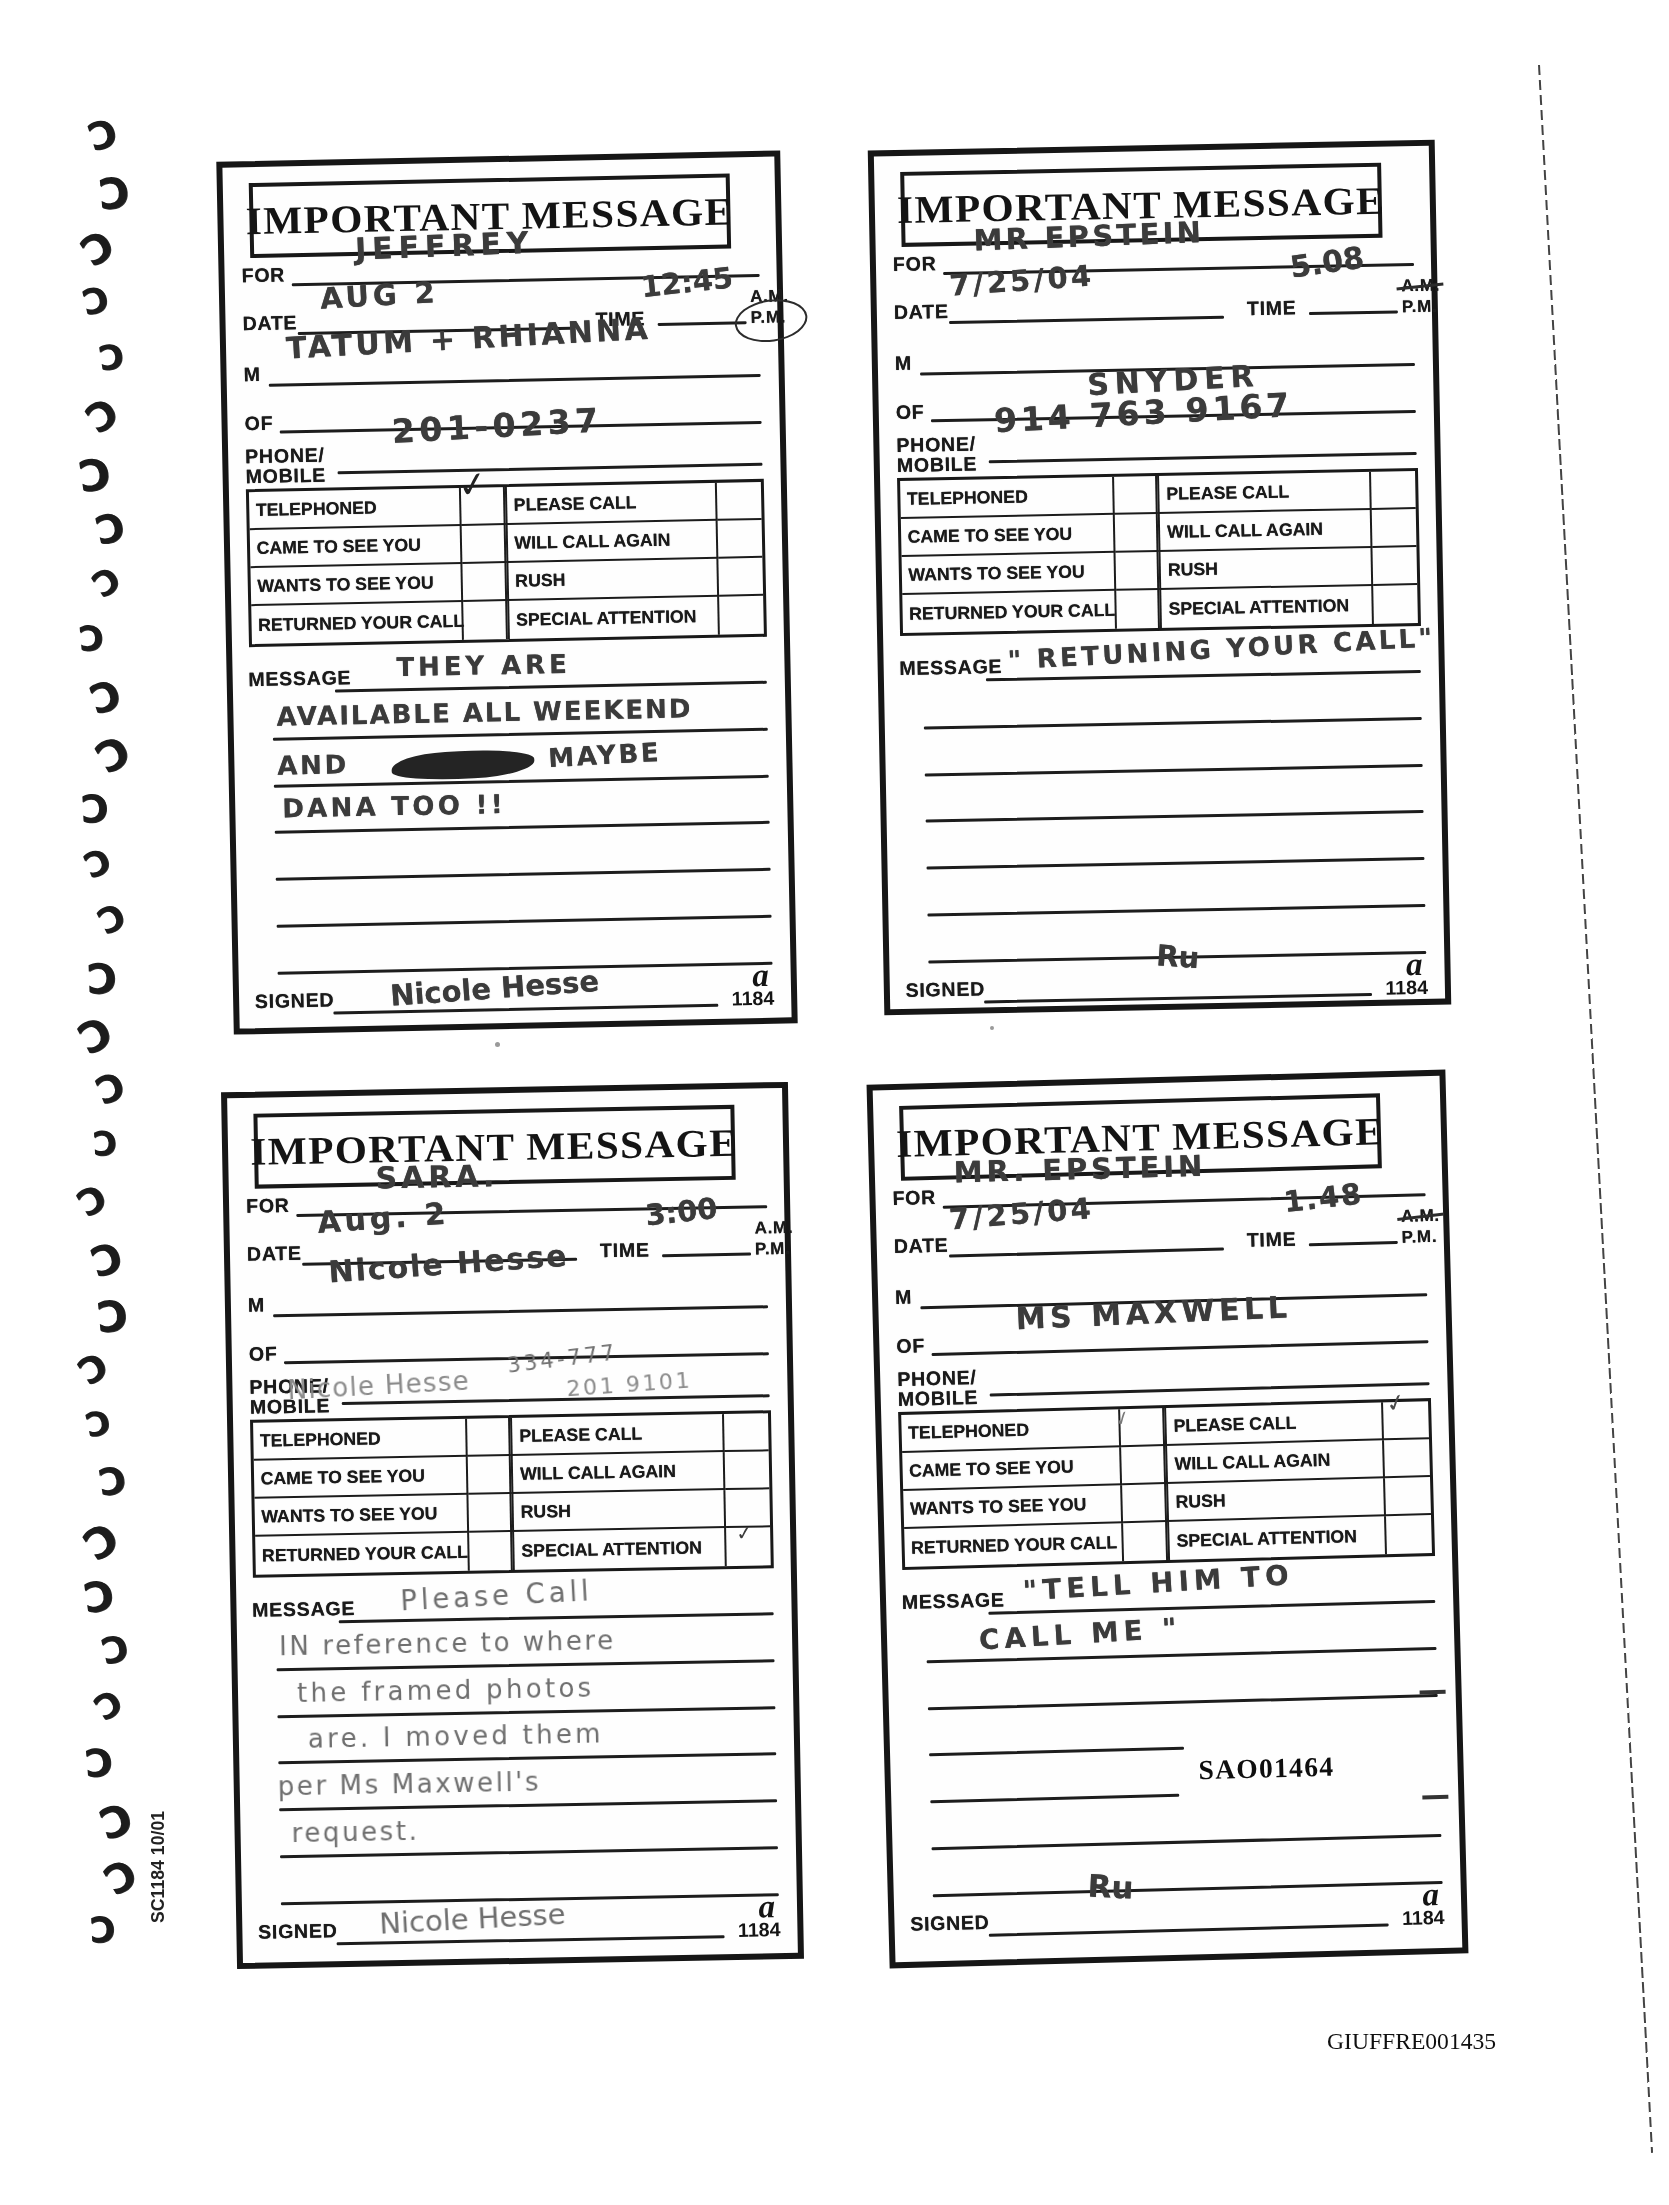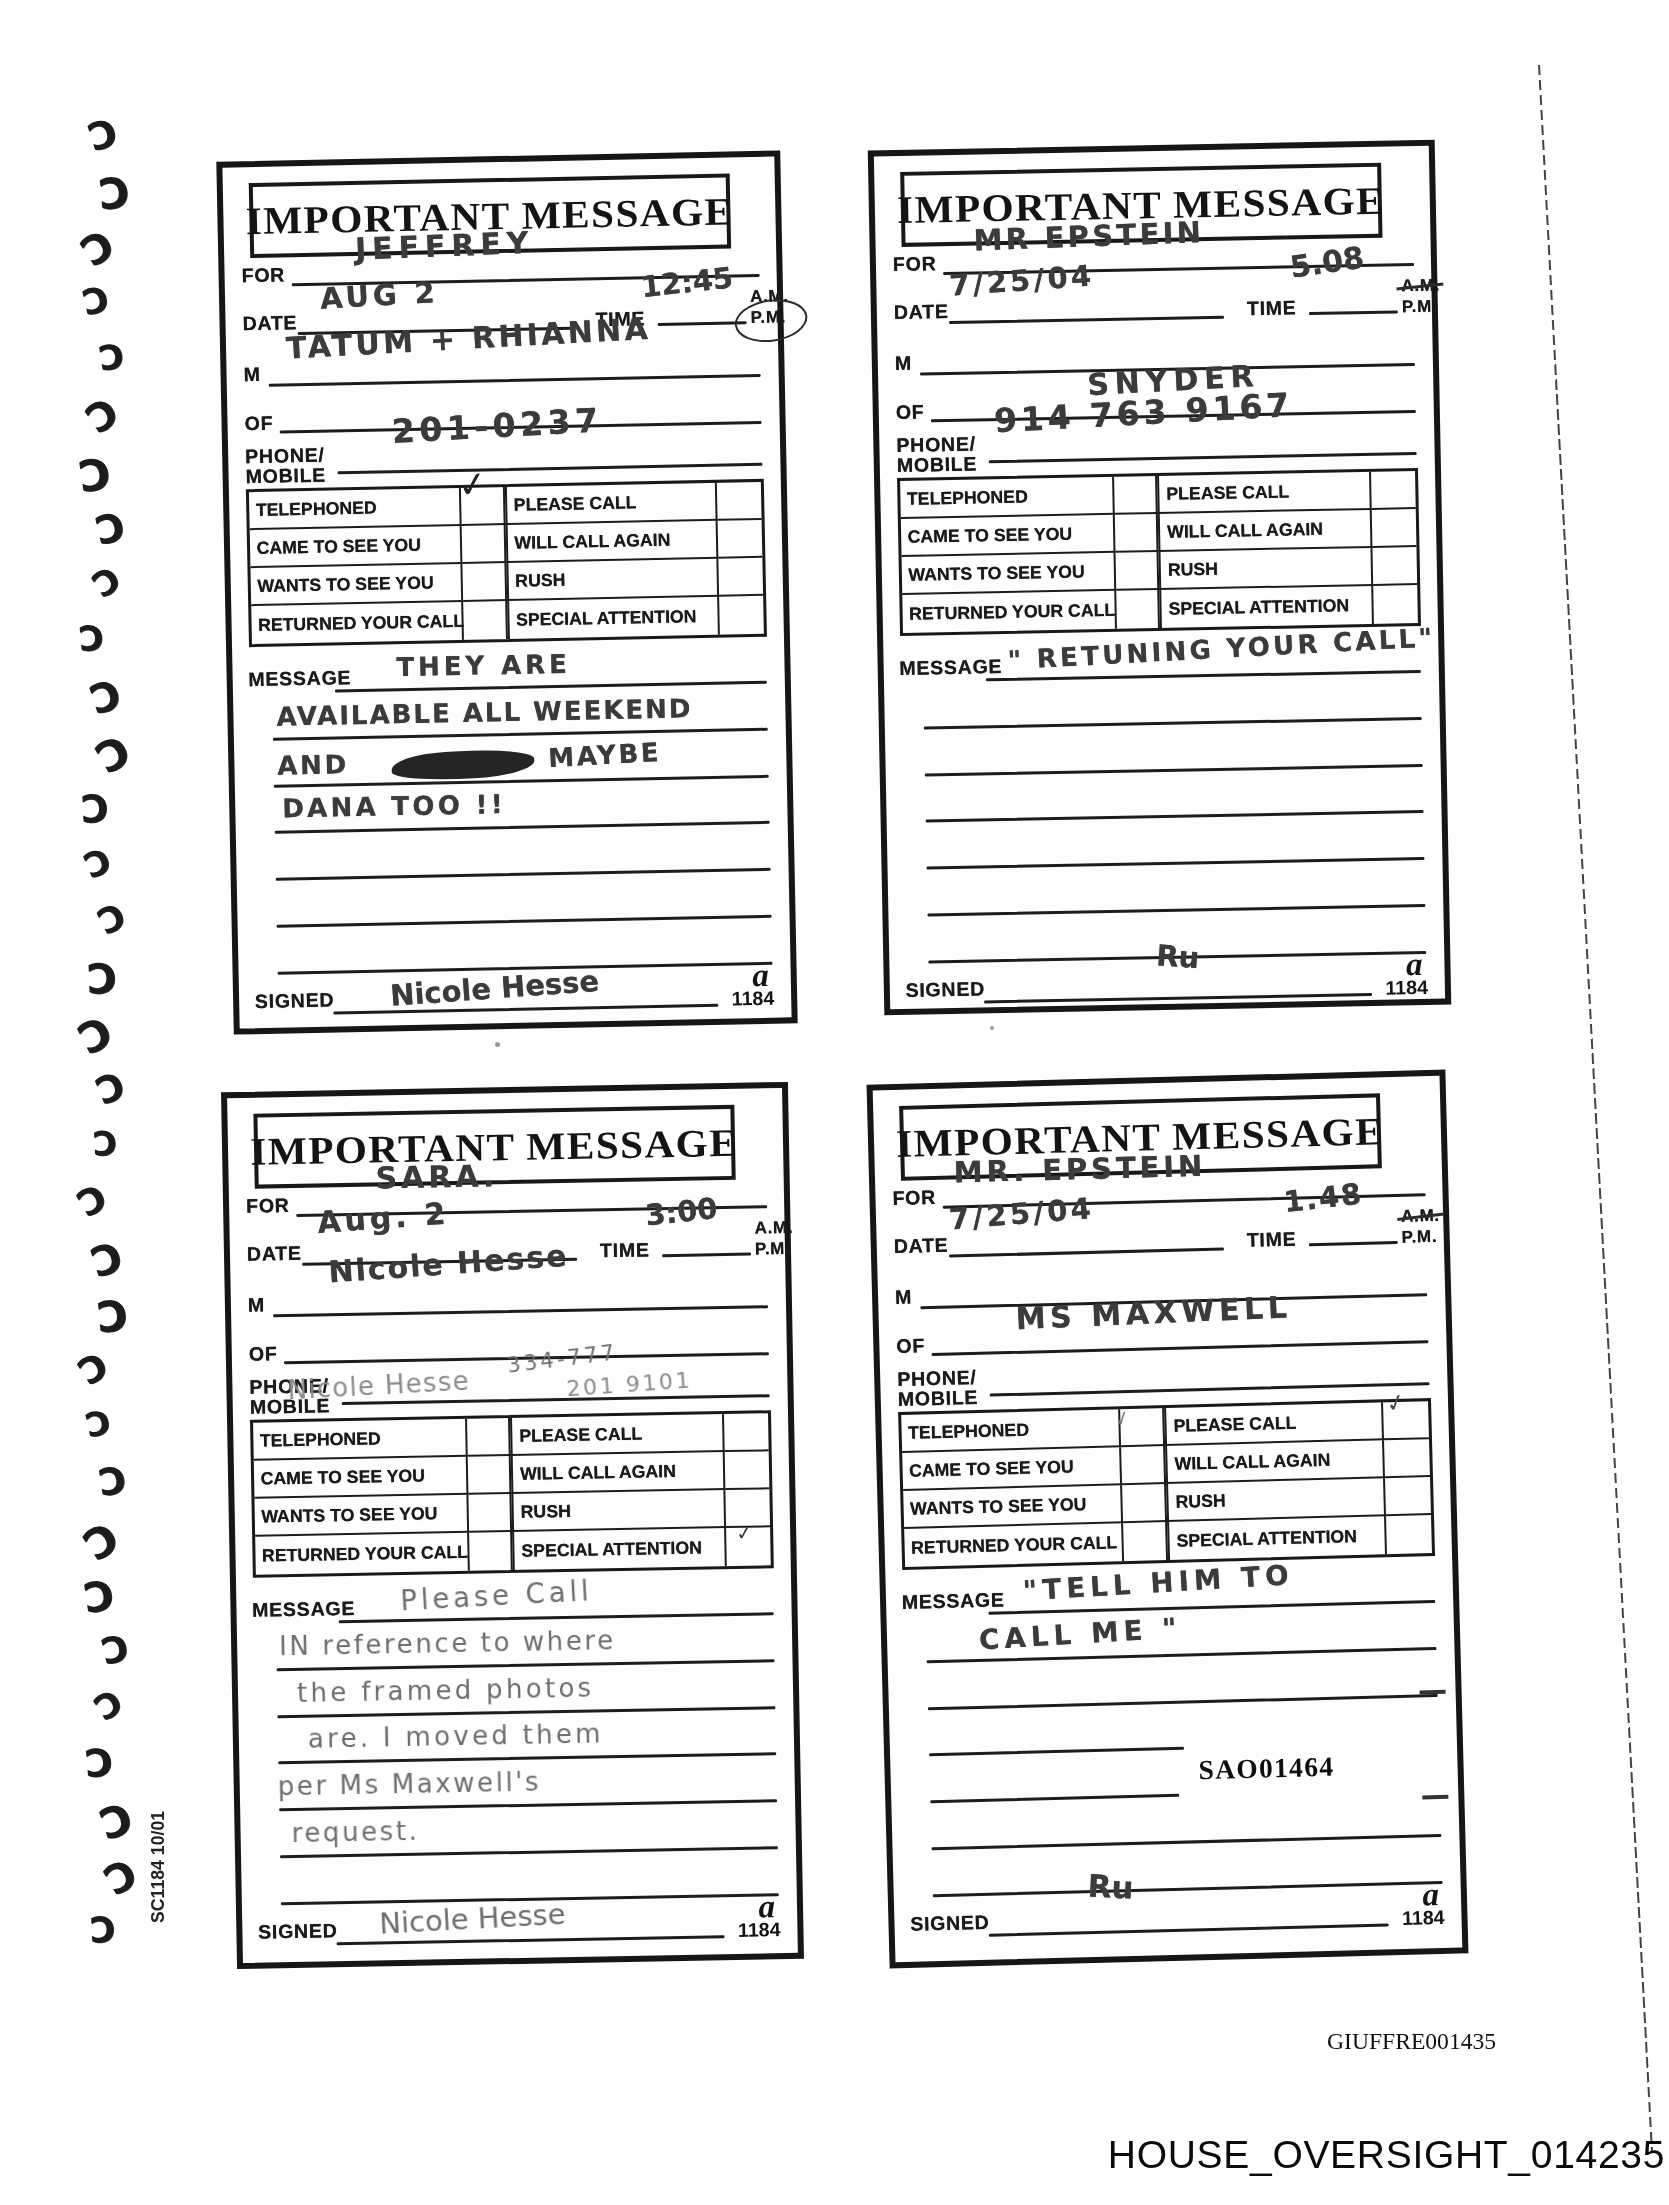--- a/index.html
+++ b/index.html
@@ -361,15 +361,14 @@
     <div class="dash" style="right:10.5px;top:719px;width:26px"></div>
     <span class="f-label sgn-lab">SIGNED</span>
     <div class="u sgn-line"></div>
     <span class="hw" style="left:194px;top:784px;font-size:31px;transform:rotate(4deg)">Ru</span>
     <span class="brand">a</span>
     <span class="formno">1184</span>
   </div>
 
   <span class="stock">SC1184 10/01</span>
   <span class="giuffre">GIUFFRE001435</span>
-  <span class="house">HOUSE_OVERSIGHT_014235</span>
 </div>
 
 
 </body></html>

